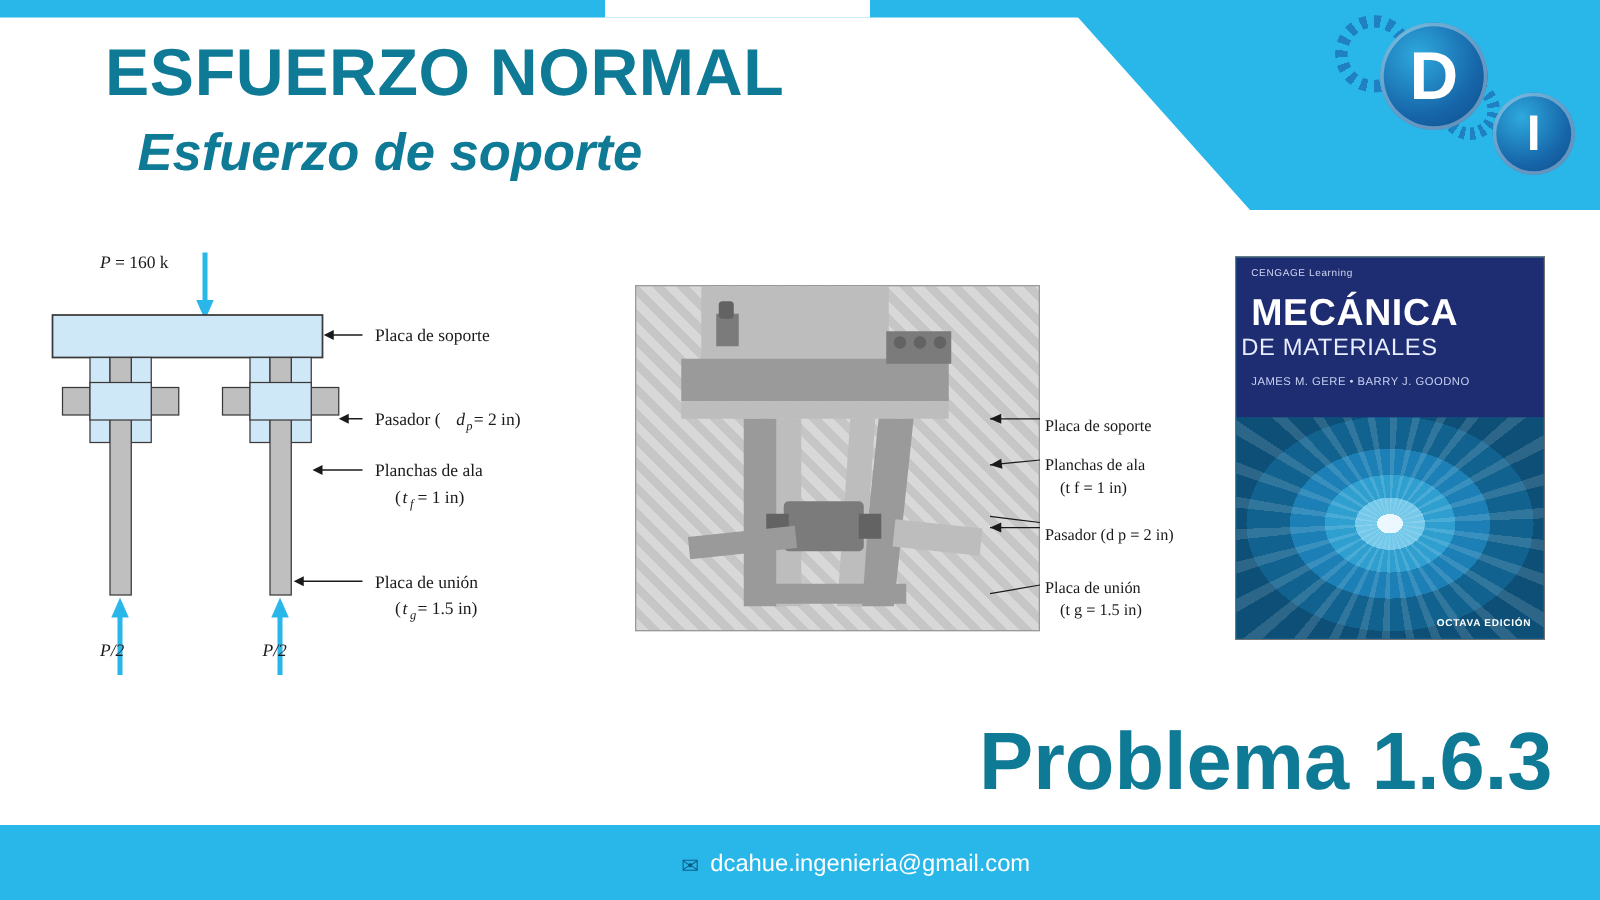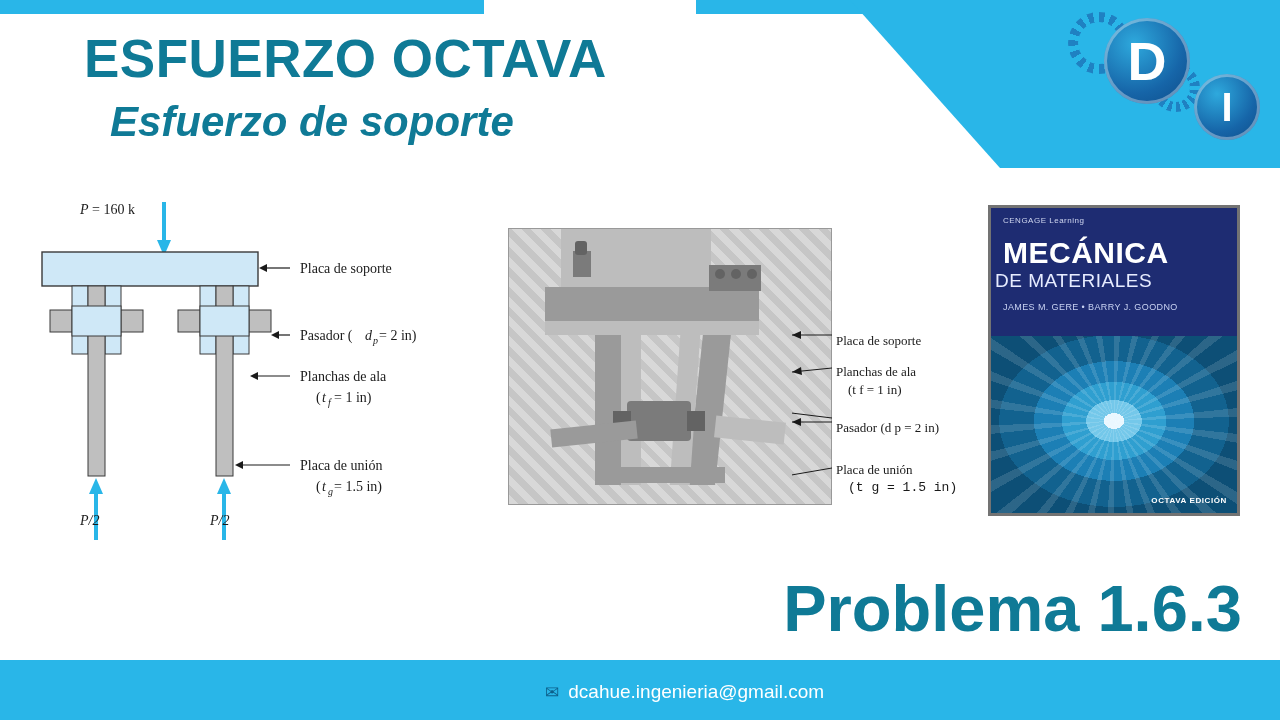--- a/index.html
+++ b/index.html
@@ -99,21 +99,21 @@
   .ph.darker{background:#636363;}
   .photo-labels{position:absolute;left:836px;top:320px;width:210px;height:200px;}
   .plabel{
     position:absolute;font-family:"Liberation Serif", serif;font-size:13px;color:#1a1a1a;
     white-space:nowrap;
   }
 
   
   .book{
     position:absolute;left:988px;top:205px;width:246px;height:305px;
-    border:3px solid #737373;overflow:hidden;background:#0369a1;
+    border:1px solid #737373;overflow:hidden;background:#0369a1;
   }
   .book-top{position:absolute;left:0;top:0;width:100%;height:128px;background:#1e2c72;}
   .book-cengage{position:absolute;left:12px;top:8px;color:#cfd6ef;font-size:8px;letter-spacing:.5px;}
   .book-t1{position:absolute;left:12px;top:28px;color:#fff;font-size:30px;font-weight:bold;letter-spacing:.5px;}
   .book-t2{position:absolute;left:4px;top:62px;color:#e7ecff;font-size:19px;letter-spacing:.5px;}
   .book-auth{position:absolute;left:12px;top:94px;color:#c8d2f2;font-size:9px;letter-spacing:.4px;}
   .book-img{
     position:absolute;left:0;top:128px;width:100%;height:177px;
     background:
       radial-gradient(ellipse at 50% 48%,#eaf7ff 0 6%,#74c8ea 6% 16%,#2f9fd0 16% 30%,#1c7fb5 30% 46%,#12628f 46% 66%,#0d4f76 66% 100%);
@@ -134,21 +134,21 @@
   <div class="top-white-notch"></div>
 
   <div class="corner-wrap">
     <div class="corner-shape"></div>
     <div class="gear gear1"></div>
     <div class="gear gear2"></div>
     <div class="logo-d">D</div>
     <div class="logo-i">I</div>
   </div>
 
-  <div class="title-main">ESFUERZO OCTAVA</div>
+  <div class="title-main">ESFUERZO NORMAL</div>
   <div class="title-sub">Esfuerzo de soporte</div>
 
   <div class="fig-left">
     <svg width="470" height="390" viewBox="0 0 470 390">
 
       <g>
         <line x1="136" y1="22" x2="136" y2="62" stroke="#29b6e8" stroke-width="4"></line>
         <polygon points="136,76 129,60 143,60" fill="#29b6e8"></polygon>
       </g>
 
@@ -252,21 +252,21 @@
       <line x1="0" y1="112" x2="40" y2="112" stroke="#1a1a1a" stroke-width="1"></line>
       <polygon points="0,112 9,108 9,116" fill="#1a1a1a"></polygon>
       <line x1="-18" y1="168" x2="40" y2="158" stroke="#1a1a1a" stroke-width="1"></line>
       <polygon points="-18,168 -9,163 -8,171" fill="#1a1a1a"></polygon>
     </svg>
     <div class="plabel" style="left:0;top:13px;">Placa de soporte</div>
     <div class="plabel" style="left:0;top:44px;">Planchas de ala</div>
     <div class="plabel" style="left:12px;top:62px;">(t f = 1 in)</div>
     <div class="plabel" style="left:0;top:100px;">Pasador (d p = 2 in)</div>
     <div class="plabel" style="left:0;top:142px;">Placa de unión</div>
-    <div class="plabel" style="left:12px;top:160px;font-family:Liberation Mono, monospace;">(t g = 1.5 in)</div>
+    <div class="plabel" style="left:12px;top:160px;">(t g = 1.5 in)</div>
   </div>
 
   <div class="book">
     <div class="book-top">
       <div class="book-cengage">CENGAGE Learning</div>
       <div class="book-t1">MECÁNICA</div>
       <div class="book-t2">DE MATERIALES</div>
       <div class="book-auth">JAMES M. GERE  •  BARRY J. GOODNO</div>
     </div>
     <div class="book-img"></div>

